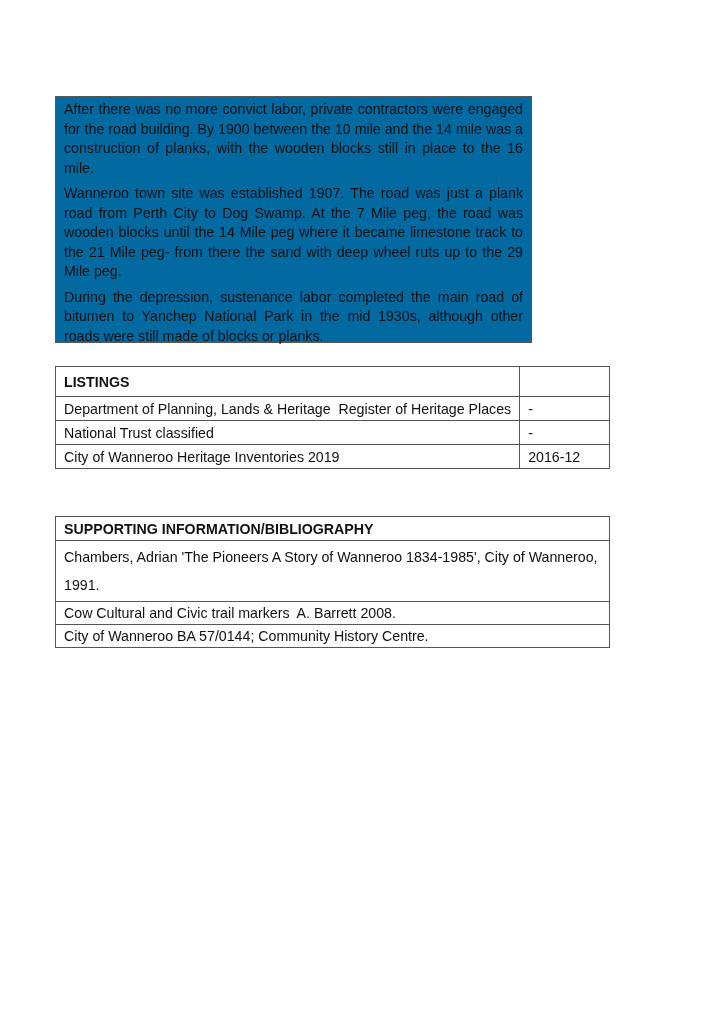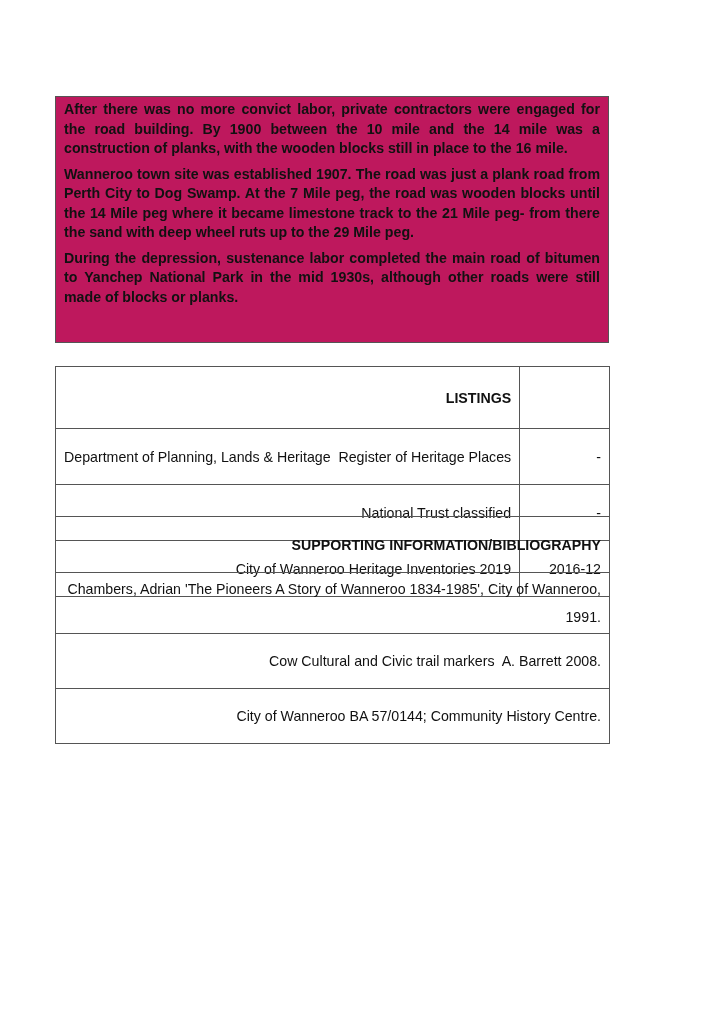--- a/index.html
+++ b/index.html
@@ -1,22 +1,22 @@
 <!DOCTYPE html>
 <html><head>
 <meta charset="utf-8">
 <style>
   html, body { margin: 0; padding: 0; background: #ffffff; }
   body { width: 705px; height: 1023px; position: relative; overflow: hidden;
          font-family: "Liberation Sans", sans-serif; color: #111; font-size: 14.2px; }
-  .box { position: absolute; left: 55px; width: 554px; border: 1px solid #555; box-sizing: border-box; background: #be185d; font-weight: bold; }
+  .box { position: absolute; left: 55px; width: 477px; border: 1px solid #555; box-sizing: border-box; background: #0369a1; }
   #history-box { top: 96px; height: 247px; padding: 3px 8px 0 8px; }
   #history-box p { margin: 0 0 6px 0; line-height: 19.5px; text-align: justify; }
   table { border-collapse: collapse; position: absolute; left: 55px; width: 555px; }
-  td { border: 1px solid #555; padding: 16px 8px; height: 23px; vertical-align: middle; font-size: 14.2px; text-align: right; }
+  td { border: 1px solid #555; padding: 0 8px; height: 23px; vertical-align: middle; font-size: 14.2px; }
   #listings { top: 366px; }
   #listings td.val { width: 82px; }
   #listings tr.head td { height: 29px; font-weight: bold; }
   #biblio { top: 516px; }
   #biblio tr.head td { height: 23px; font-weight: bold; margin-top: 32px; }
   #biblio td { height: 22px; }
   #biblio td.multi { line-height: 28px; padding-top: 2px; padding-bottom: 2px; }
 </style>
 </head>
 <body>

